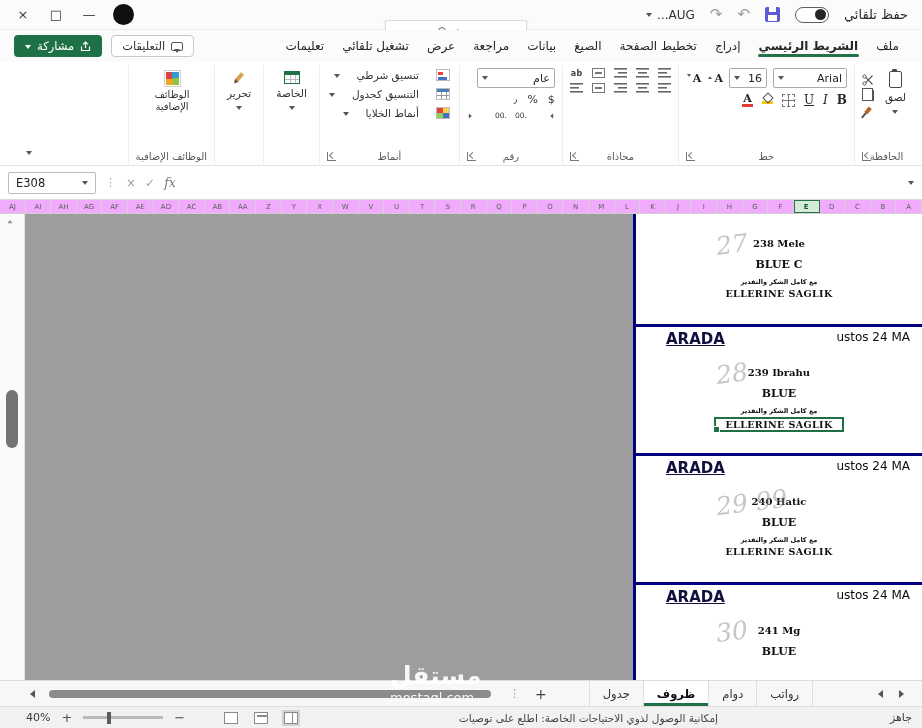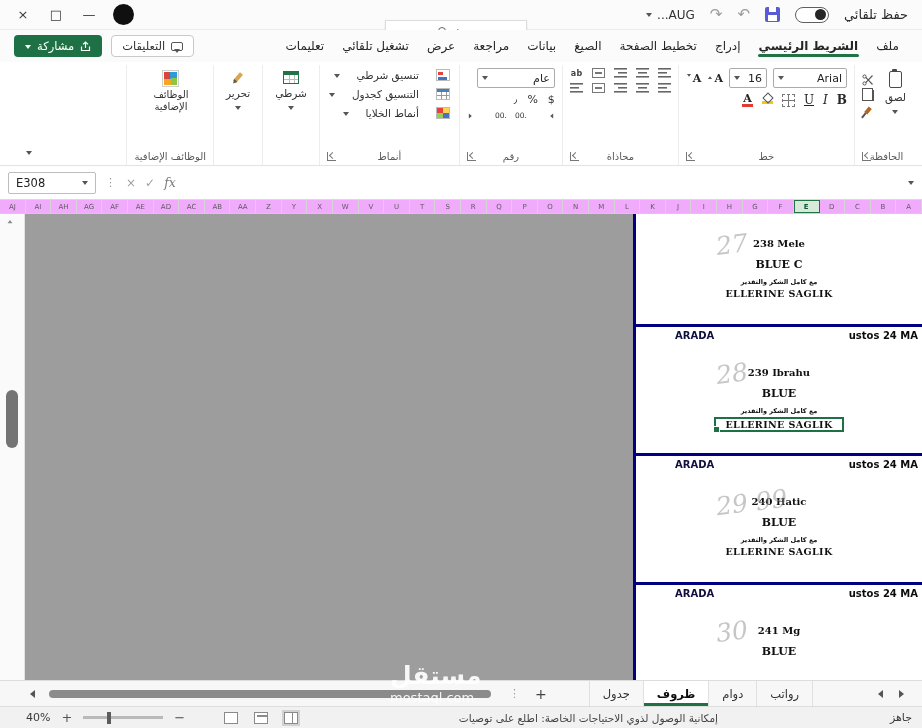--- a/index.html
+++ b/index.html
@@ -109,22 +109,22 @@
   .page-col{position:absolute;left:633px;top:0;width:289px;height:100%;background:#fff;border-left:3px solid #000080;direction:ltr;overflow:hidden}
   .record{height:110px;position:relative;text-align:center;font-family:"DejaVu Serif","Liberation Serif",serif;color:#101010}
   .rhead{padding-top:24px;font-weight:bold;font-size:10px}
   .hand{position:absolute;left:80px;top:16px;font-size:25px;color:#8f8f8f;opacity:.5;font-style:italic;transform:rotate(-7deg);font-family:"DejaVu Serif",serif;white-space:nowrap}
   .rblue{margin-top:9px;font-weight:bold;font-size:11px}
   .rthx{margin-top:7px;font-size:6.5px;font-weight:bold;direction:rtl;font-family:"DejaVu Sans",sans-serif;min-height:8px}
   .rfoot{margin-top:2px;font-weight:bold;font-size:9.5px;letter-spacing:.4px;min-height:12px}
   .selcell{display:inline-block;border:2px solid #1e7145;padding:0 9px;position:relative}
   .selcell::after{content:"";position:absolute;left:-3px;bottom:-3px;width:5px;height:5px;background:#1e7145;border:1px solid #fff}
   .divider{height:19px;border-top:3px solid #000080;position:relative;background:#fff}
-  .arada{position:absolute;left:39px;top:3px;font-weight:bold;font-size:10px;color:#10103f}
-  .ddate{position:absolute;right:4px;top:3px;font-weight:bold;font-size:10px;color:#0c0c0c;white-space:nowrap}
+  .arada{position:absolute;left:30px;top:3px;font-weight:bold;font-size:15px;text-decoration:underline;color:#10103f}
+  .ddate{position:absolute;right:12px;top:3px;font-weight:normal;font-size:12px;color:#0c0c0c;white-space:nowrap}
 
   
   .watermark{position:absolute;left:390px;top:662px;width:138px;text-align:left;color:#fff;z-index:60;pointer-events:none;opacity:.92}
   .wm-title{font-size:25px;font-weight:bold;line-height:1.1}
   .wm-domain{font-size:13px;margin-top:0}
 
   
   .sheetbar{position:absolute;top:680px;left:0;width:100%;height:26px;background:#f7f7f7;border-top:1px solid #dcdcdc;display:flex;align-items:center;direction:ltr;font-size:11.5px}
   .sb-arrow{margin-left:26px}
   .hscroll{width:456px;height:10px;margin:0 8px 0 10px;position:relative}
@@ -341,21 +341,21 @@
         <span>أنماط</span>
         <span class="launcher"></span>
       </div>
     </div>
 
     <div class="rgroup">
       <div class="rows">
           <div class="row">
         <div class="bigbtn">
           <span class="i-cells"></span>
-          <span>شرطي</span>
+          <span>الخاصة</span>
           <span class="tri-down"></span>
         </div>
       </div>
         </div>
     </div>
 
     <div class="rgroup">
       <div class="rows">
           <div class="row">
         <div class="bigbtn">

